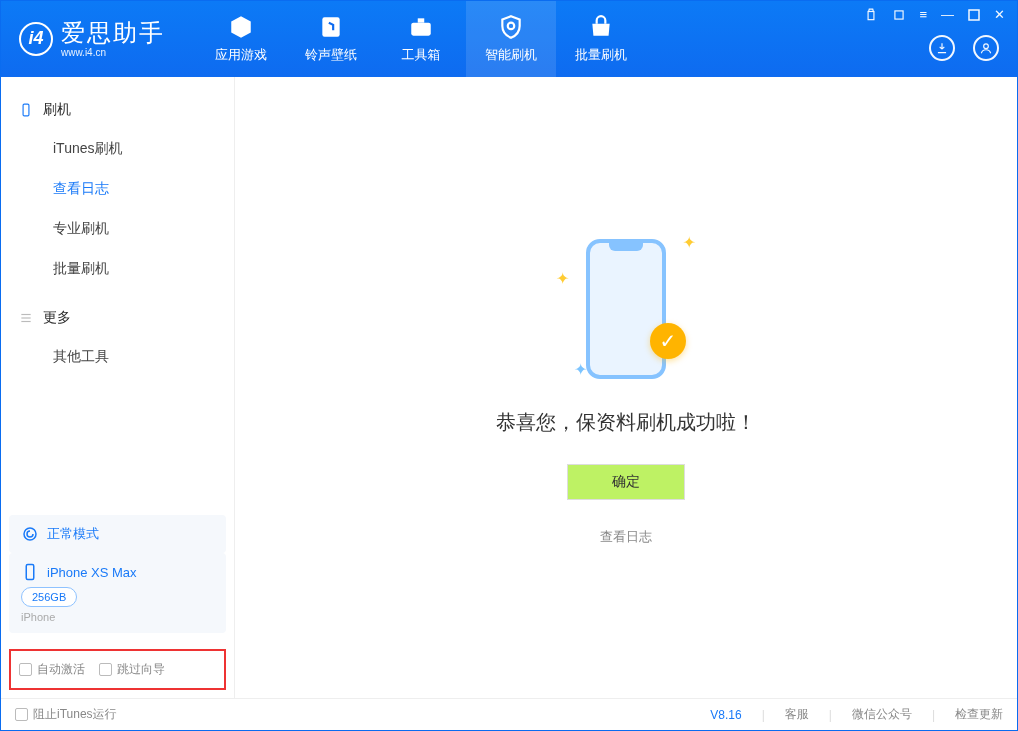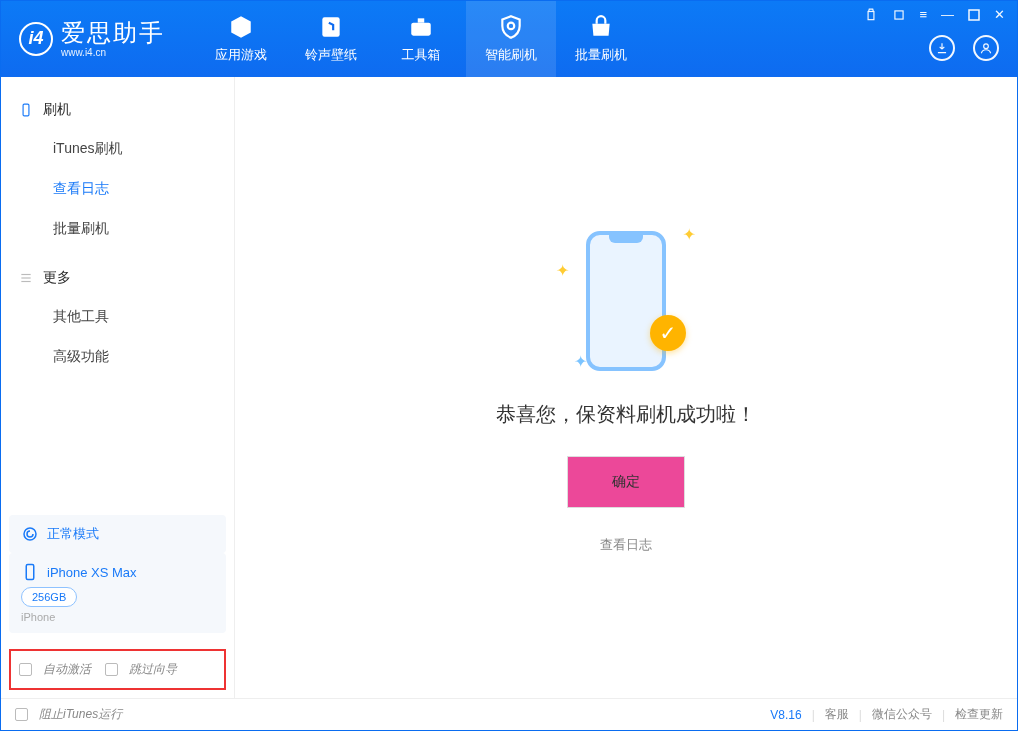--- a/index.html
+++ b/index.html
@@ -36,41 +36,41 @@
 .side-item.active { color: #1a7af8; }
 
 .device-cards { padding: 8px; display: flex; flex-direction: column; }
 .device-card { background: #f5f8fc; border-radius: 4px; padding: 10px 12px; font-size: 13px; }
 .device-card .row1 { display: flex; align-items: center; gap: 8px; color: #1a7af8; font-weight: 500; }
 .device-card .row1 svg { width: 18px; height: 18px; }
 .badge { display: inline-block; border: 1px solid #8ec2ff; color: #1a7af8; border-radius: 10px; font-size: 11px; padding: 3px 10px; margin-top: 6px; background: #fff; }
 .device-sub { color: #aaa; font-size: 11px; margin-top: 4px; }
 
 .bottom-options { border: 2px solid #e33; margin: 8px; padding: 10px 8px; display: flex; gap: 14px; font-size: 12px; color: #888; }
-.cb { display: flex; align-items: center; gap: 11px; cursor: pointer; font-style: italic; }
+.cb { display: flex; align-items: center; gap: 5px; cursor: pointer; }
 .cb-box { width: 13px; height: 13px; border: 1px solid #bbb; border-radius: 2px; }
 
 
 .main { flex: 1; position: relative; display: flex; flex-direction: column; align-items: center; justify-content: center; }
 .illus { width: 140px; height: 160px; position: relative; margin-bottom: 20px; }
 .phone { position: absolute; left: 30px; top: 10px; width: 80px; height: 140px; border: 4px solid #86c3ff; border-radius: 14px; background: #eaf4ff; }
 .phone-notch { position: absolute; top: 0; left: 50%; transform: translateX(-50%); width: 34px; height: 8px; background: #86c3ff; border-radius: 0 0 6px 6px; }
 .check { position: absolute; right: 10px; bottom: 30px; width: 36px; height: 36px; background: #ffb400; border-radius: 50%; display: flex; align-items: center; justify-content: center; color: #fff; font-size: 20px; box-shadow: 0 2px 6px rgba(255,180,0,.4); }
 .sparkle { position: absolute; color: #ffcc33; font-size: 16px; }
 .sp1 { left: 0; top: 40px; }
 .sp2 { right: 0; top: 4px; }
 .sp3 { left: 18px; bottom: 10px; color: #7cc4ff; }
 
 .success-text { font-size: 20px; color: #333; margin-bottom: 28px; }
-.ok-btn { border: 1px solid #ddd; background: #ec4899; padding: 16px 44px; font-size: 14px; color: #333; cursor: pointer; margin-bottom: 28px; }
+.ok-btn { border: 1px solid #ddd; background: #bef264; padding: 8px 44px; font-size: 14px; color: #333; cursor: pointer; margin-bottom: 28px; }
 .log-link { color: #888; font-size: 13px; cursor: pointer; }
 
 
 .footer { height: 32px; border-top: 1px solid #eee; display: flex; align-items: center; padding: 0 14px; font-size: 12px; color: #888; gap: 10px; }
-.footer-right { margin-left: auto; display: flex; align-items: center; gap: 10px; }
+.footer-right { margin-left: auto; display: flex; align-items: center; gap: 20px; }
 .footer-right .sep { color: #ddd; }
 .version { color: #1a7af8; }
 .footer-link { cursor: pointer; }
 </style>
 </head>
 <body>
 
 <div class="window">
 
   <div class="header">
@@ -171,32 +171,32 @@
     <div class="sidebar">
       <div class="side-scroll">
         <div class="side-section-title">
           <svg viewBox="0 0 24 24" fill="none" stroke="#1a7af8" stroke-width="2">
               <rect x="7" y="2" width="10" height="20" rx="2"></rect>
             </svg>
           <span>刷机</span>
         </div>
         <div class="side-item">iTunes刷机</div>
         <div class="side-item active">查看日志</div>
+        <div class="side-item">专业刷机</div>
         <div class="side-item">批量刷机</div>
 
         <div class="side-section-title" style="margin-top:10px">
           <svg viewBox="0 0 24 24" fill="none" stroke="#bbb" stroke-width="2">
               <line x1="4" y1="6" x2="20" y2="6"></line>
               <line x1="4" y1="12" x2="20" y2="12"></line>
               <line x1="4" y1="18" x2="20" y2="18"></line>
             </svg>
           <span>更多</span>
         </div>
         <div class="side-item">其他工具</div>
-        <div class="side-item">高级功能</div>
       </div>
 
       <div class="device-cards">
         <div class="device-card">
           <div class="row1">
             <svg viewBox="0 0 24 24" fill="none" stroke="#1a7af8" stroke-width="2">
                 <circle cx="12" cy="12" r="8"></circle>
                 <path d="M12 8a4 4 0 104 4"></path>
               </svg>
             <span>正常模式</span>

